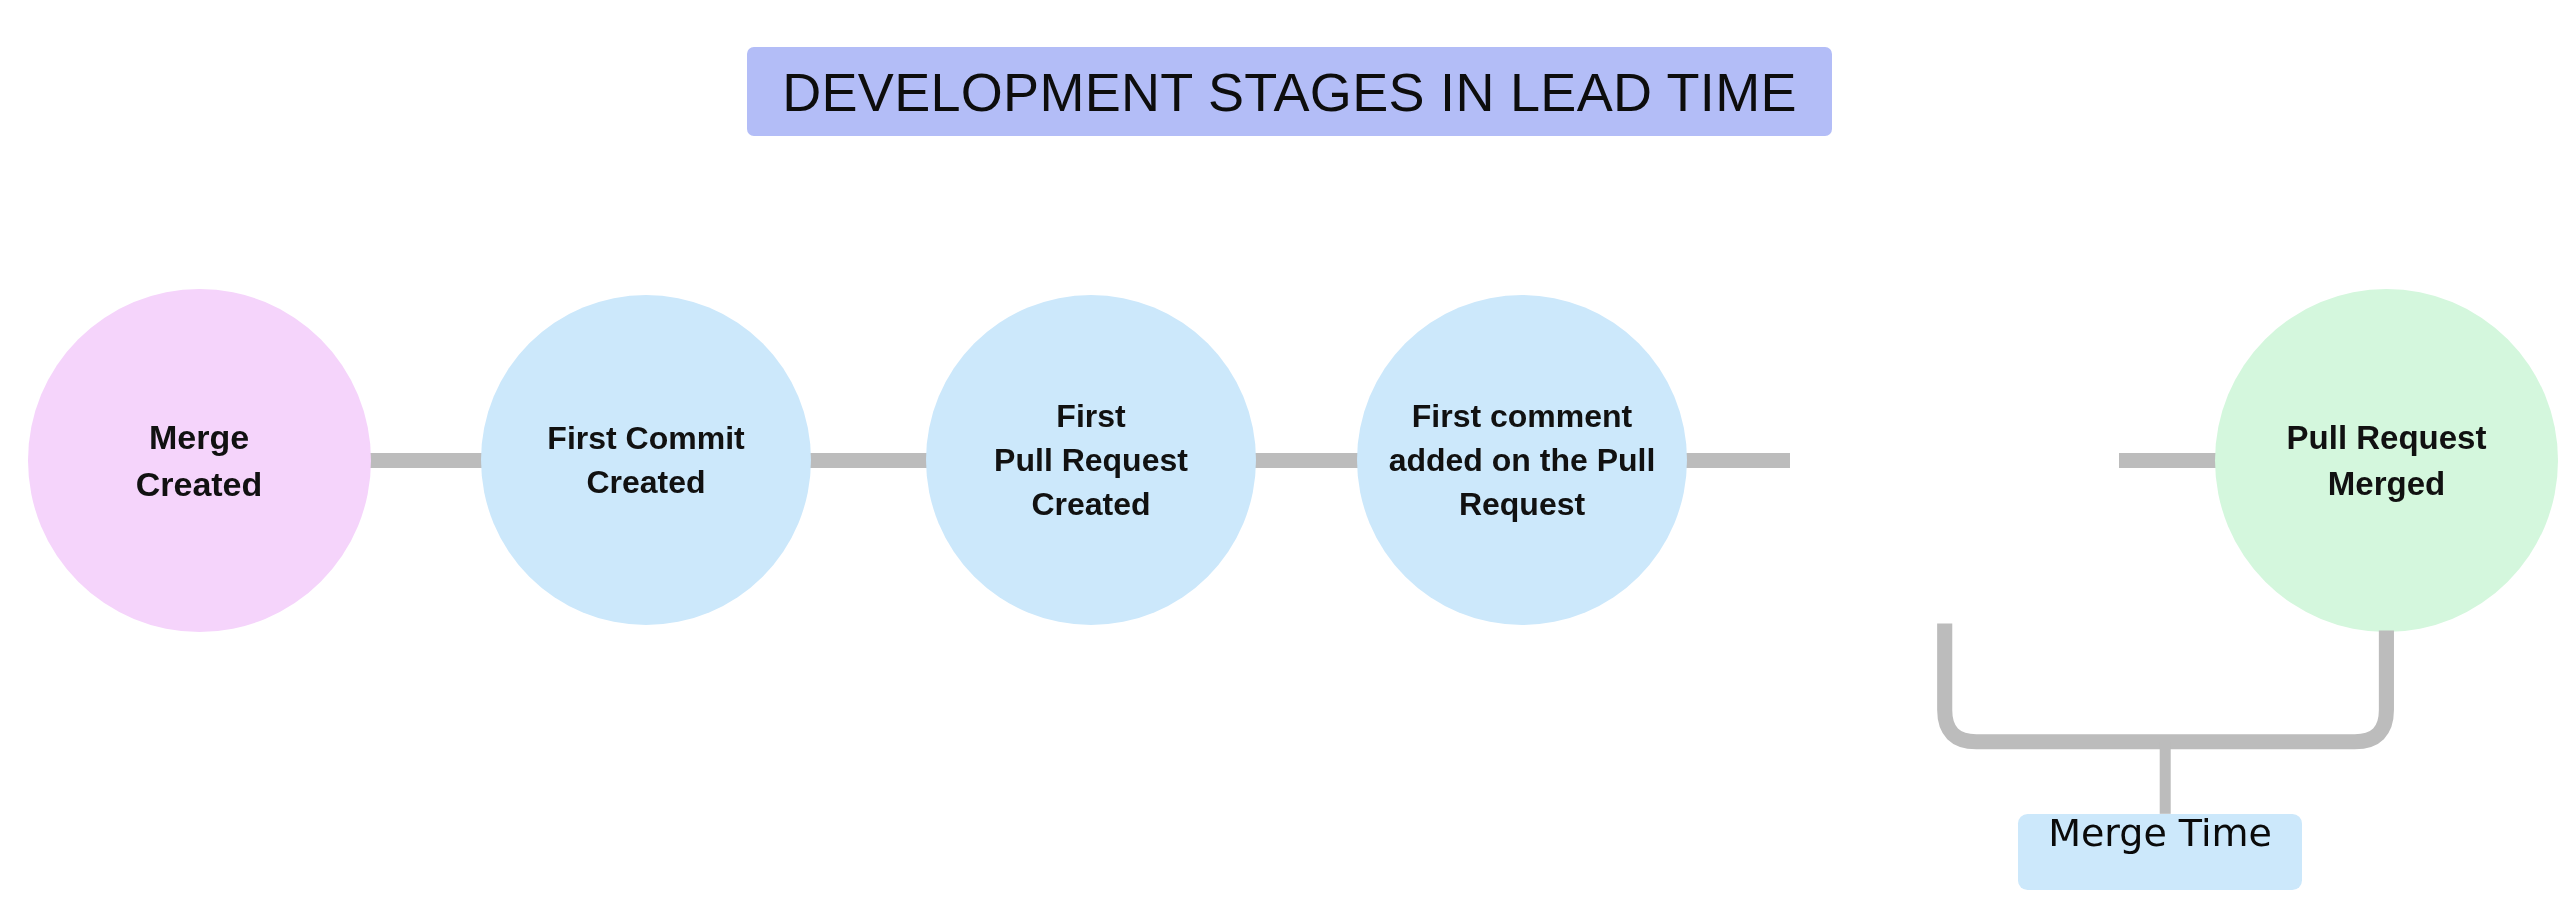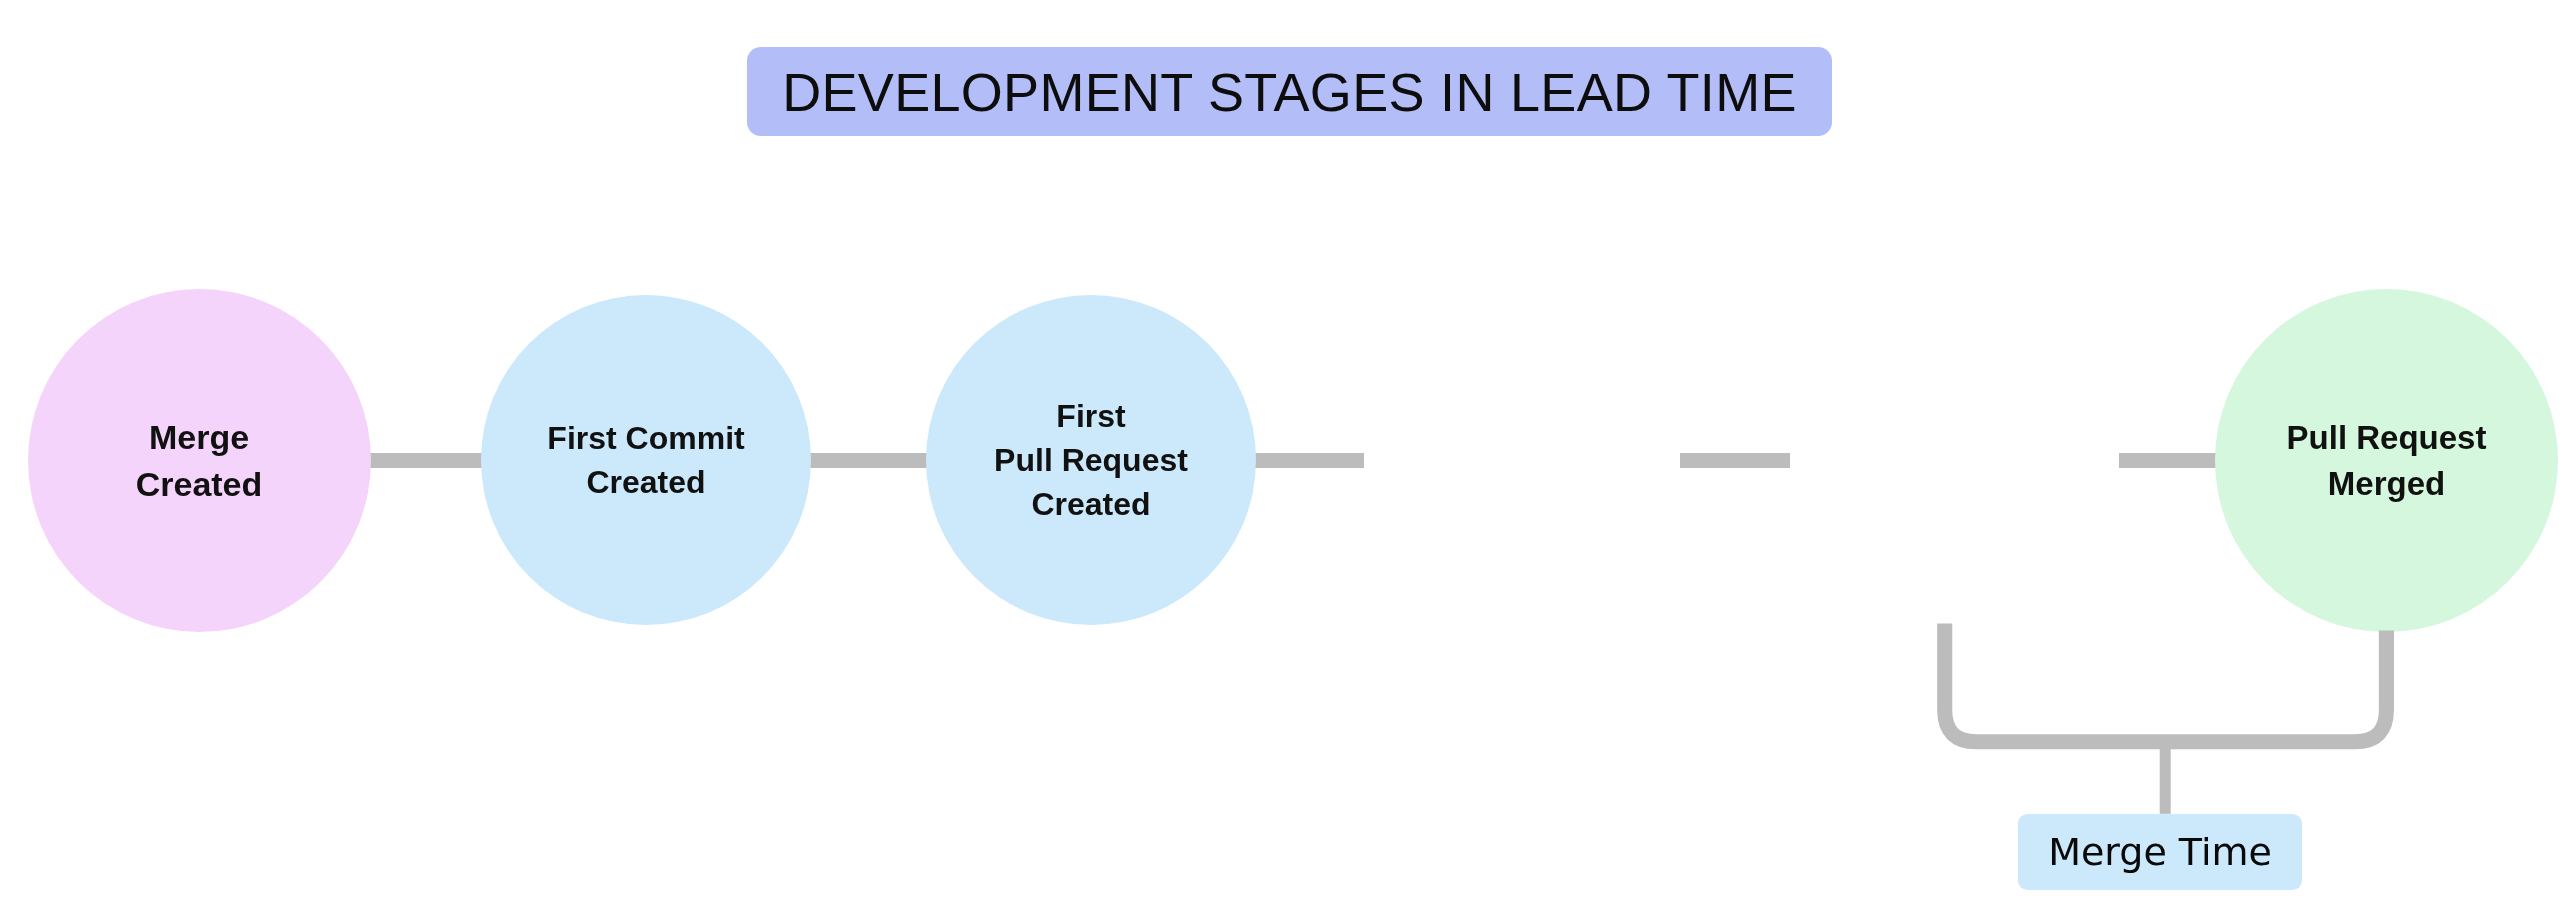--- a/index.html
+++ b/index.html
@@ -86,39 +86,39 @@
   
   .merge-box {
     position: absolute;
     left: 2018px;
     top: 814px;
     width: 284px;
     height: 76px;
     background: #cce8fb;
     border-radius: 9.6px;
     display: flex;
-    align-items: center;
+    align-items: flex-start;
     justify-content: center;
     box-sizing: border-box;
   }
   .merge-text {
     font-family: "DejaVu Sans", sans-serif;
     font-size: 38px;
     font-weight: 400;
     color: #0a0a0a;
     white-space: nowrap;
     line-height: 1;
   }
 </style>
 </head>
 <body>
 
 <div id="canvas" style="background: rgb(255, 255, 255);">
 
-  <div class="title-box" style="background: rgb(179, 189, 247); border-radius: 14px;">
+  <div class="title-box" style="background: rgb(179, 189, 247);">
     <span class="title-text">DEVELOPMENT STAGES IN LEAD TIME</span>
   </div>
 
   <div class="link" style="left: 364px; width: 127px; background: rgb(188, 188, 188);"></div>
   <div class="link" style="left: 804px; width: 131px; background: rgb(188, 188, 188);"></div>
   <div class="link" style="left: 1249px; width: 115px; background: rgb(188, 188, 188);"></div>
   <div class="link" style="left: 1680px; width: 110px; background: rgb(188, 188, 188);"></div>
   <div class="link" style="left: 2119px; width: 103px; background: rgb(188, 188, 188);"></div>
 
   <div class="stage" style="left: 27.5px; top: 289px; width: 343px; height: 343px; background: rgb(245, 212, 251);">
@@ -127,20 +127,25 @@
   </div>
   <div class="stage" style="left: 481px; top: 295px; width: 330px; height: 330px; background: rgb(204, 232, 251);">
     <span class="stage-label" style="font-size: 32px;">First Commit
 Created</span>
   </div>
   <div class="stage" style="left: 926px; top: 295px; width: 330px; height: 330px; background: rgb(204, 232, 251);">
     <span class="stage-label" style="font-size: 32px;">First
 Pull Request
 Created</span>
   </div>
+  <div class="stage" style="left: 1357px; top: 295px; width: 330px; height: 330px; background: rgb(204, 232, 251);">
+    <span class="stage-label" style="font-size: 32px;">First comment
+added on the Pull
+Request</span>
+  </div>
   <div class="stage" style="left: 2215px; top: 289px; width: 343px; height: 343px; background: rgb(212, 247, 221);">
     <span class="stage-label" style="font-size: 33px;">Pull Request
 Merged</span>
   </div>
 
   <svg class="bracket" viewBox="0 0 3750 1344" preserveAspectRatio="none">
     <path id="bracket-path" fill="none" stroke="#bcbcbc" stroke-width="22" stroke-linecap="butt" stroke-linejoin="round" d="M 2831 908 L 2831 1034 Q 2831 1080 2877 1080 L 3428 1080 Q 3474 1080 3474 1034 L 3474 918"></path>
     <line id="bracket-stem" stroke="#bcbcbc" stroke-width="16" stroke-linecap="butt" x1="3152" y1="1080" x2="3152" y2="1185"></line>
   </svg>
 

